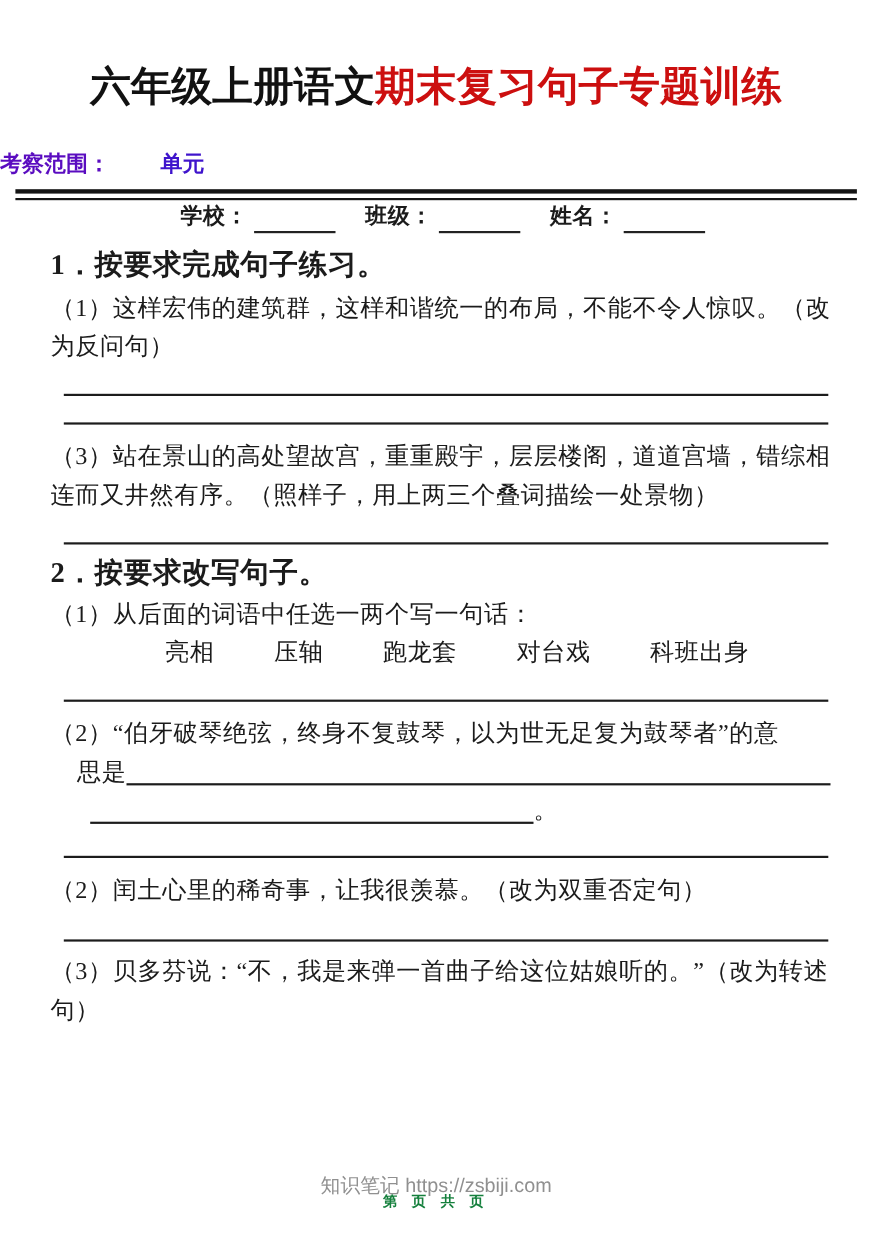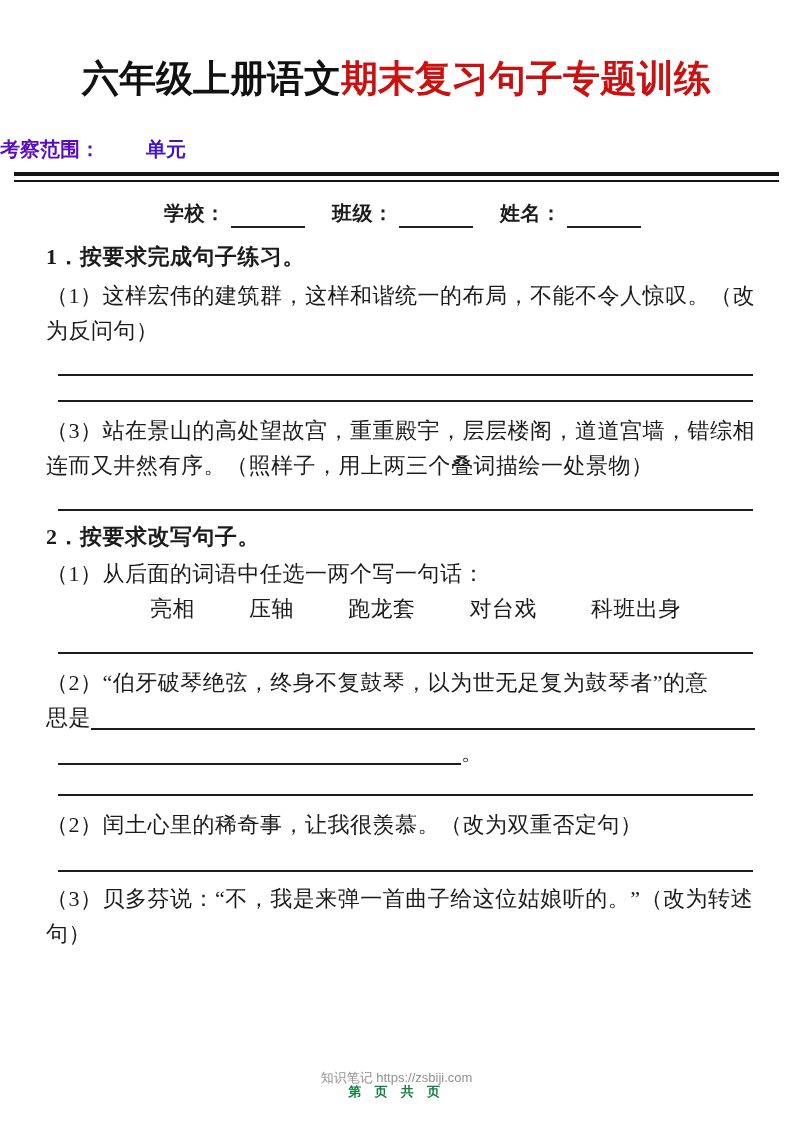--- a/index.html
+++ b/index.html
@@ -33,38 +33,38 @@
     line-height:24px;
   }
   .scope-label{color:#5a0cc0;}
   .scope-gap{display:inline-block;width:46px;}
   .scope-value{color:#3f14cc;}
   .divider-thick{height:4px;background:#141414;margin:11px 14px 0 14px;}
   .divider-thin{height:2px;background:#141414;margin:4px 14px 0 14px;}
   
   .content{padding:0 38px 0 46px;font-size:22px;letter-spacing:0.5px;}
   .student-row{
-    margin-top:16px;
+    margin-top:0;
     padding-left:118px;
     font-size:20px;
     font-weight:bold;
     line-height:30px;
     white-space:nowrap;
   }
   .student-group{margin-right:22px;}
   .info-blank{
     display:inline-block;
     width:74px;height:22px;
     margin-left:5px;
     border-bottom:2px solid #222222;
     vertical-align:bottom;
   }
   .q-header{
     margin-top:14px;
-    font-size:22px;
+    font-size:26px;
     font-weight:bold;
     line-height:30px;
   }
   .q-item{
     margin-top:6px;
     line-height:35px;
   }
   .answer-line{
     height:0;
     border-bottom:2px solid #1c1c1c;
@@ -75,42 +75,42 @@
   .mt4{margin-top:4px;}
   .mt24{margin-top:24px;}
   .mt28{margin-top:28px;}
   .word-row{
     padding-left:104px;
     line-height:35px;
     white-space:nowrap;
   }
   .word-option{margin-right:48px;}
   .word-option:last-child{margin-right:0;}
-  .fill-line{display:flex;line-height:35px;}
+  .fill-line{display:flex;line-height:35px;margin-left:24px;}
   .fill-prefix{flex:0 0 auto;}
   .fill-suffix{flex:0 0 auto;}
   .inline-blank{
     flex:1 1 auto;
     border-bottom:2px solid #1c1c1c;
     margin-bottom:5px;
   }
   .inline-blank-fixed{
     flex:0 0 auto;
     width:403px;
     margin-left:12px;
     border-bottom:2px solid #1c1c1c;
     margin-bottom:5px;
   }
   
   .footer-watermark{
     position:absolute;
     top:1068px;left:0;right:0;
     text-align:center;
     font-family:"Liberation Sans", sans-serif;
-    font-size:13px;
+    font-size:18px;
     color:#909090;
     line-height:20px;
   }
   .footer-page{
     position:absolute;
     top:1084px;left:0;right:0;
     text-align:center;
     font-size:13px;
     font-weight:bold;
     color:#15803d;

